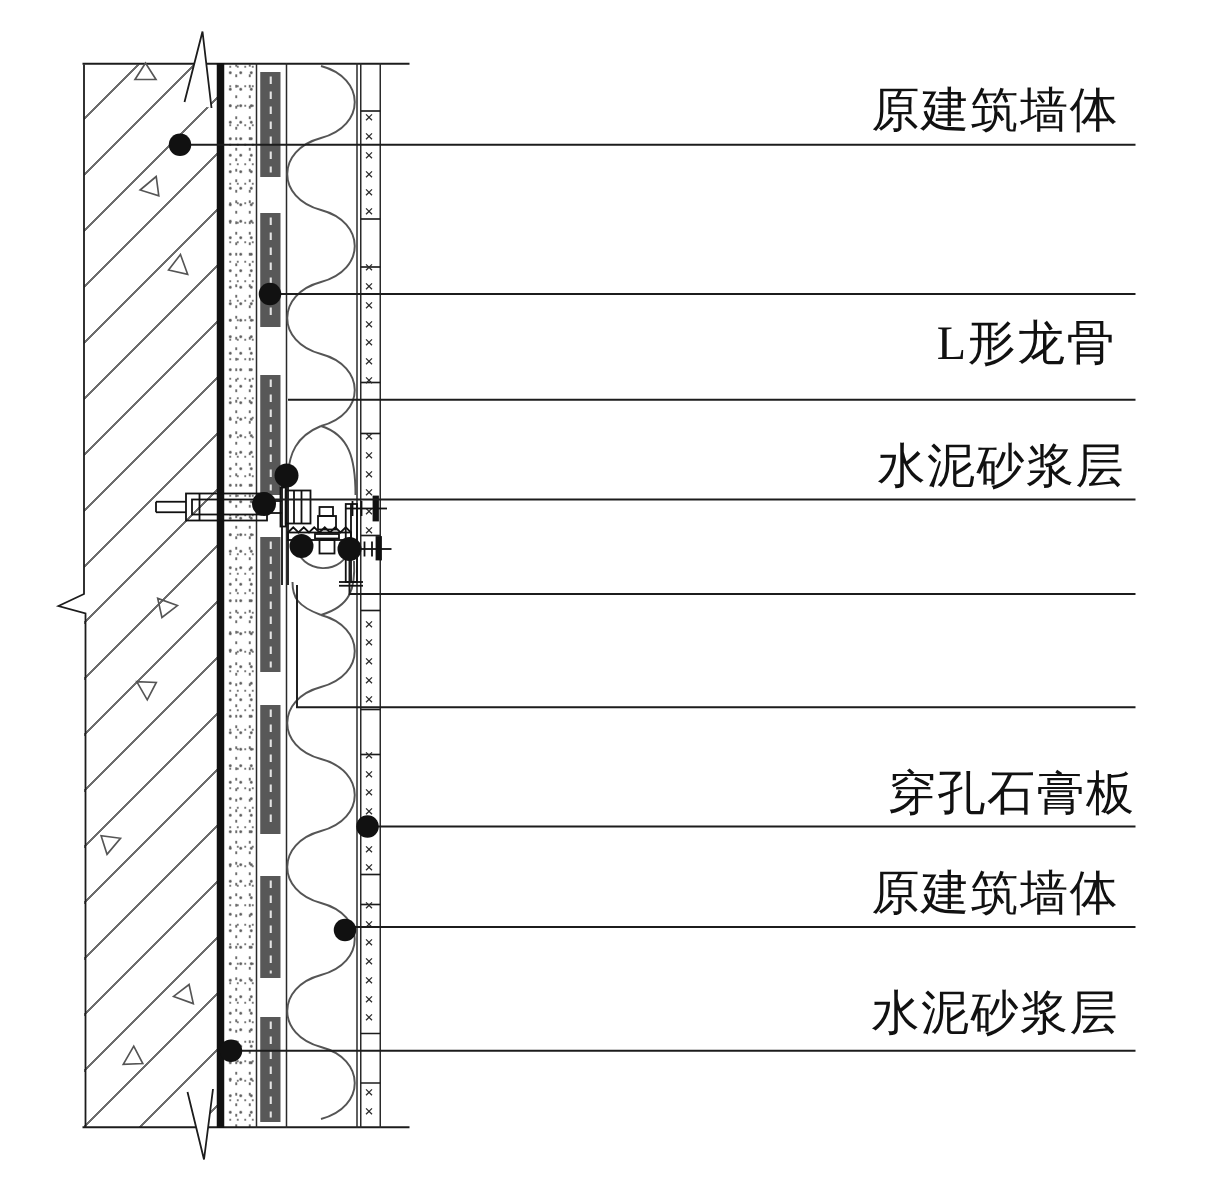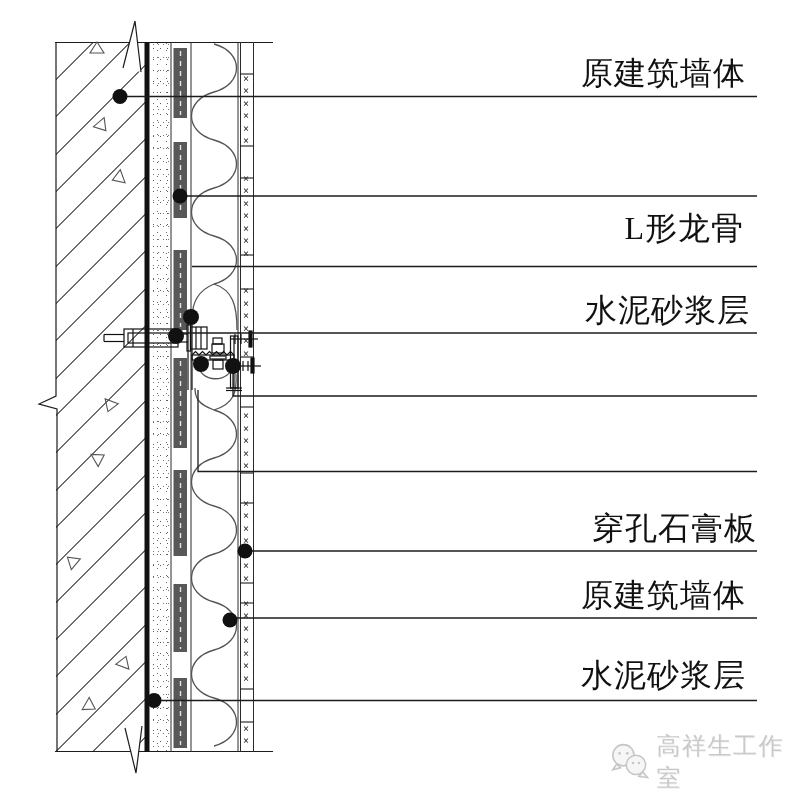--- a/index.html
+++ b/index.html
@@ -235,30 +235,13 @@
     </g>
   </svg>
 
   <div class="callout" style="top:53px;right:62px;">原建筑墙体</div>
   <div class="callout" style="top:208px;right:64px;">L形龙骨</div>
   <div class="callout" style="top:290px;right:58px;">水泥砂浆层</div>
   <div class="callout" style="top:508px;right:51px;">穿孔石膏板</div>
   <div class="callout" style="top:575px;right:62px;">原建筑墙体</div>
   <div class="callout" style="top:658px;right:62px;font-family:Liberation Mono, monospace;">水泥砂浆层</div>
 
-  <div class="watermark">
-    <svg width="44" height="40" viewBox="0 0 44 40">
-      <g fill="#f6f6f6" stroke="#c6c6c6" stroke-width="1.6">
-        <circle cx="16" cy="13" r="11"></circle>
-        <path d="M9 22 l-4 6 l8 -2 z"></path>
-        <circle cx="29" cy="23" r="10"></circle>
-        <path d="M36 30 l5 6 l-9 -1 z"></path>
-      </g>
-      <g fill="#c6c6c6">
-        <circle cx="12" cy="11" r="1.4"></circle>
-          <circle cx="20" cy="11" r="1.4"></circle>
-        <circle cx="26" cy="21" r="1.3"></circle>
-          <circle cx="32" cy="21" r="1.3"></circle>
-      </g>
-    </svg>
-    <span class="wm-text">高祥生工作室</span>
-  </div>
 </div>
 
 </body></html>

